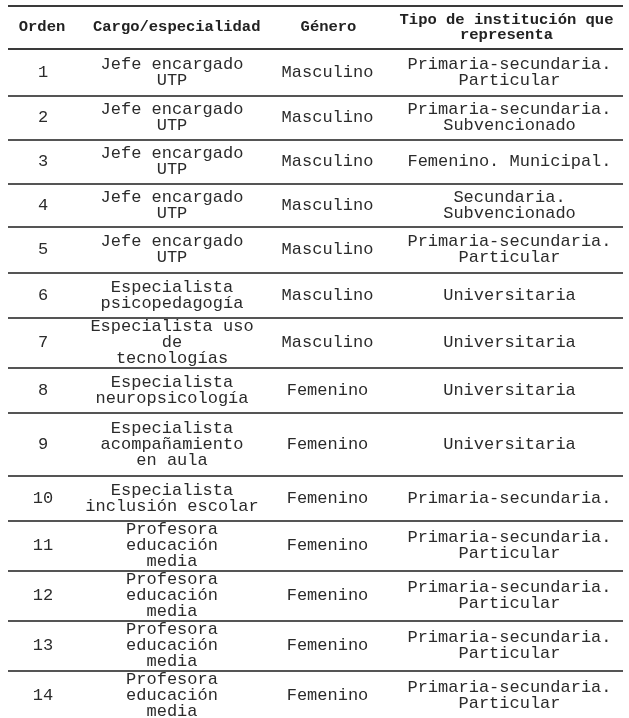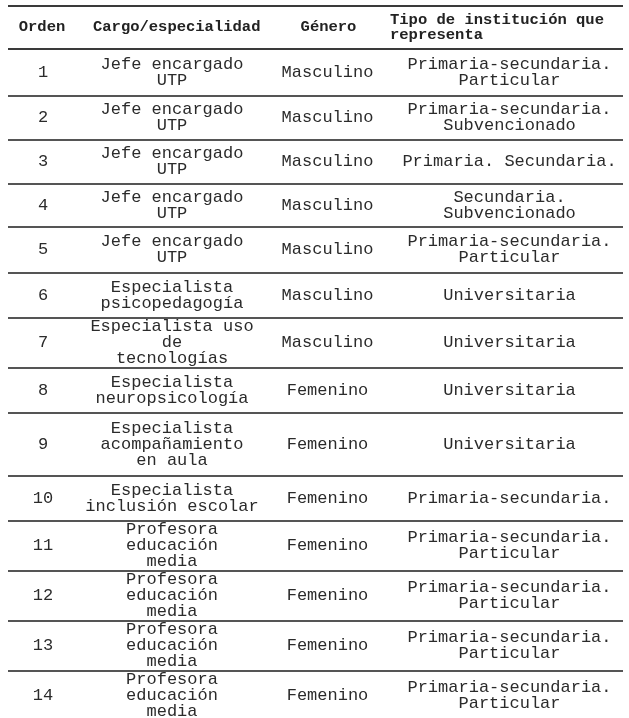--- a/index.html
+++ b/index.html
@@ -16,21 +16,21 @@
   .tbl col.c4 { width: 233px; }
   .tbl thead tr { height: 43px; }
   .tbl thead th {
     font-weight: bold; font-size: 15.5px; line-height: 15px;
     border-top: 2px solid #3a3a3a; border-bottom: 2px solid #3a3a3a;
     padding: 0; vertical-align: middle; color: #222;
   }
   .tbl thead th.h-orden { text-align: center; }
   .tbl thead th.h-cargo { text-align: left; padding-left: 17px; }
   .tbl thead th.h-genero { text-align: center; padding-left: 8px; }
-  .tbl thead th.h-tipo { text-align: left; }
+  .tbl thead th.h-tipo { text-align: center; }
   .tbl tbody td {
     font-size: 17px; line-height: 16px;
     border-bottom: 2px solid #555;
     padding: 0; vertical-align: middle; text-align: center;
   }
   .tbl tbody td.orden { text-align: center; padding-left: 2px; }
   .tbl tbody td.cargo { padding-left: 9px; }
   .tbl tbody td.genero { padding-left: 6px; margin-top: 6px; }
   .tbl tbody td.tipo { padding-left: 6px; }
   .tbl tbody tr:last-child td { border-bottom: 4px solid #f97316; }
@@ -80,21 +80,21 @@
           <span class="line">Subvencionado</span>
         </td>
       </tr>
       <tr style="height: 44px;">
         <td class="orden">3</td>
         <td class="cargo">
           <span class="line">Jefe encargado UTP</span>
         </td>
         <td class="genero">Masculino</td>
         <td class="tipo">
-          <span class="line">Primaria. Secundaria.</span>
+          <span class="line">Femenino. Municipal.</span>
         </td>
       </tr>
       <tr style="height: 43px;">
         <td class="orden">4</td>
         <td class="cargo">
           <span class="line">Jefe encargado UTP</span>
         </td>
         <td class="genero">Masculino</td>
         <td class="tipo">
           <span class="line">Secundaria. Subvencionado</span>

